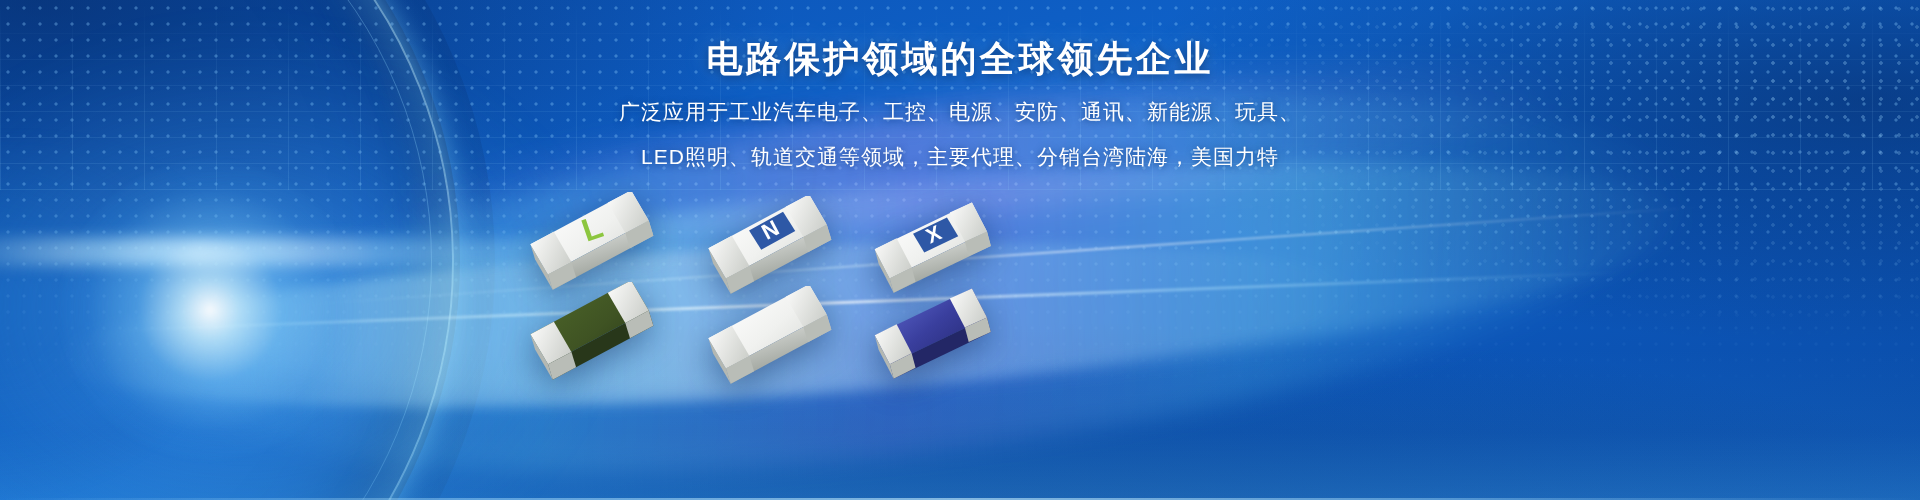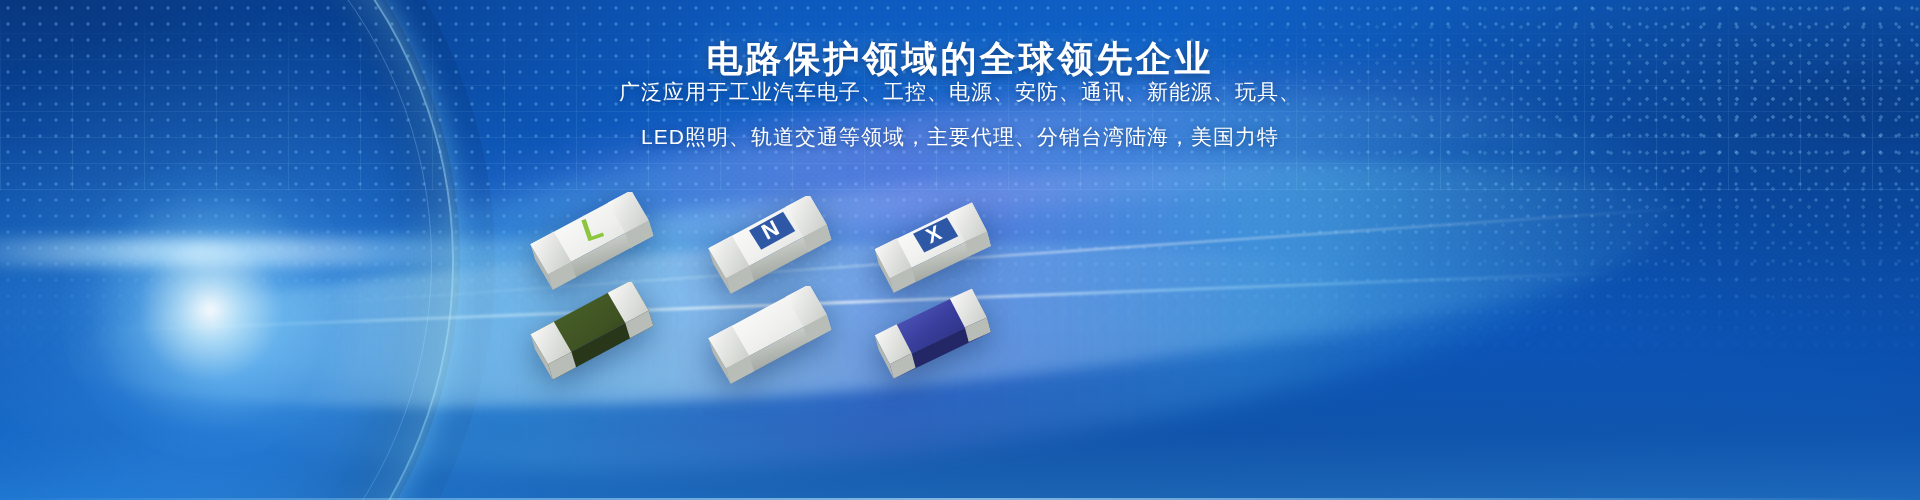--- a/index.html
+++ b/index.html
@@ -137,21 +137,21 @@
   .headline{
     margin:0;font-size:36px;font-weight:bold;color:#ffffff;letter-spacing:3px;
     text-shadow:0 2px 10px rgba(4,40,100,0.75), 0 0 22px rgba(120,200,255,0.45);
     line-height:1.25;
   }
   .subline{
     margin:0;font-size:21px;color:#ffffff;font-weight:normal;letter-spacing:1px;
     line-height:1.0;
     text-shadow:0 1px 7px rgba(5,45,105,0.7);
   }
-  .sub1{}
+  .sub1{margin-top:20px;}
   .sub2{margin-top:24px;}
 
   
   .chips{position:absolute;left:0;top:0;width:1920px;height:500px;z-index:30;pointer-events:none;}
   .chip{position:absolute;pointer-events:auto;}
   .chip svg{display:block;filter:drop-shadow(0 8px 16px rgba(3,30,80,0.45));}
 </style>
 </head>
 <body>
 

